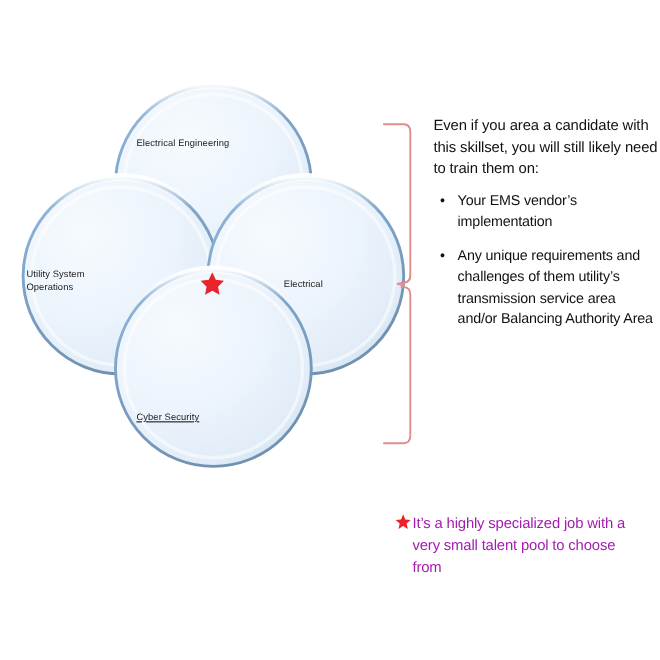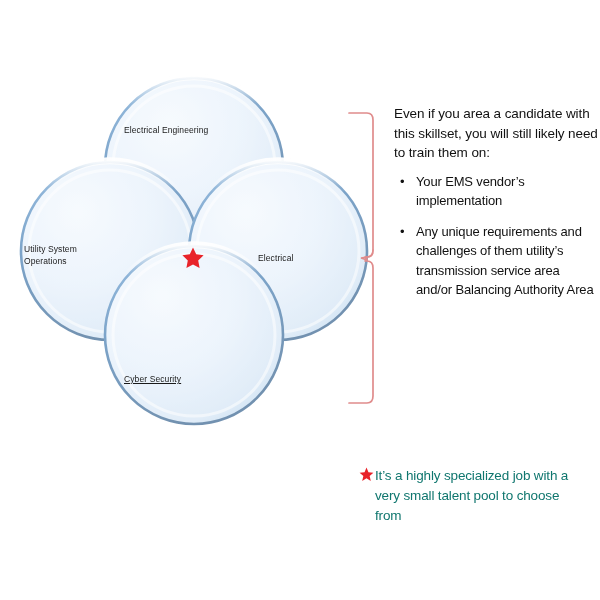--- a/index.html
+++ b/index.html
@@ -113,21 +113,21 @@
   }
   #star-note-icon {
     flex: 0 0 17px;
     width: 17px;
     margin-top: 1px;
   }
   #star-note-text {
     flex: 1 1 auto;
     font-size: 13.5px;
     line-height: 20px;
-    color: #0f766e;
+    color: #a21caf;
     letter-spacing: -0.15px;
   }
 </style>
 </head>
 <body>
 
 <div id="canvas">
 
   <div id="venn-diagram">
 

